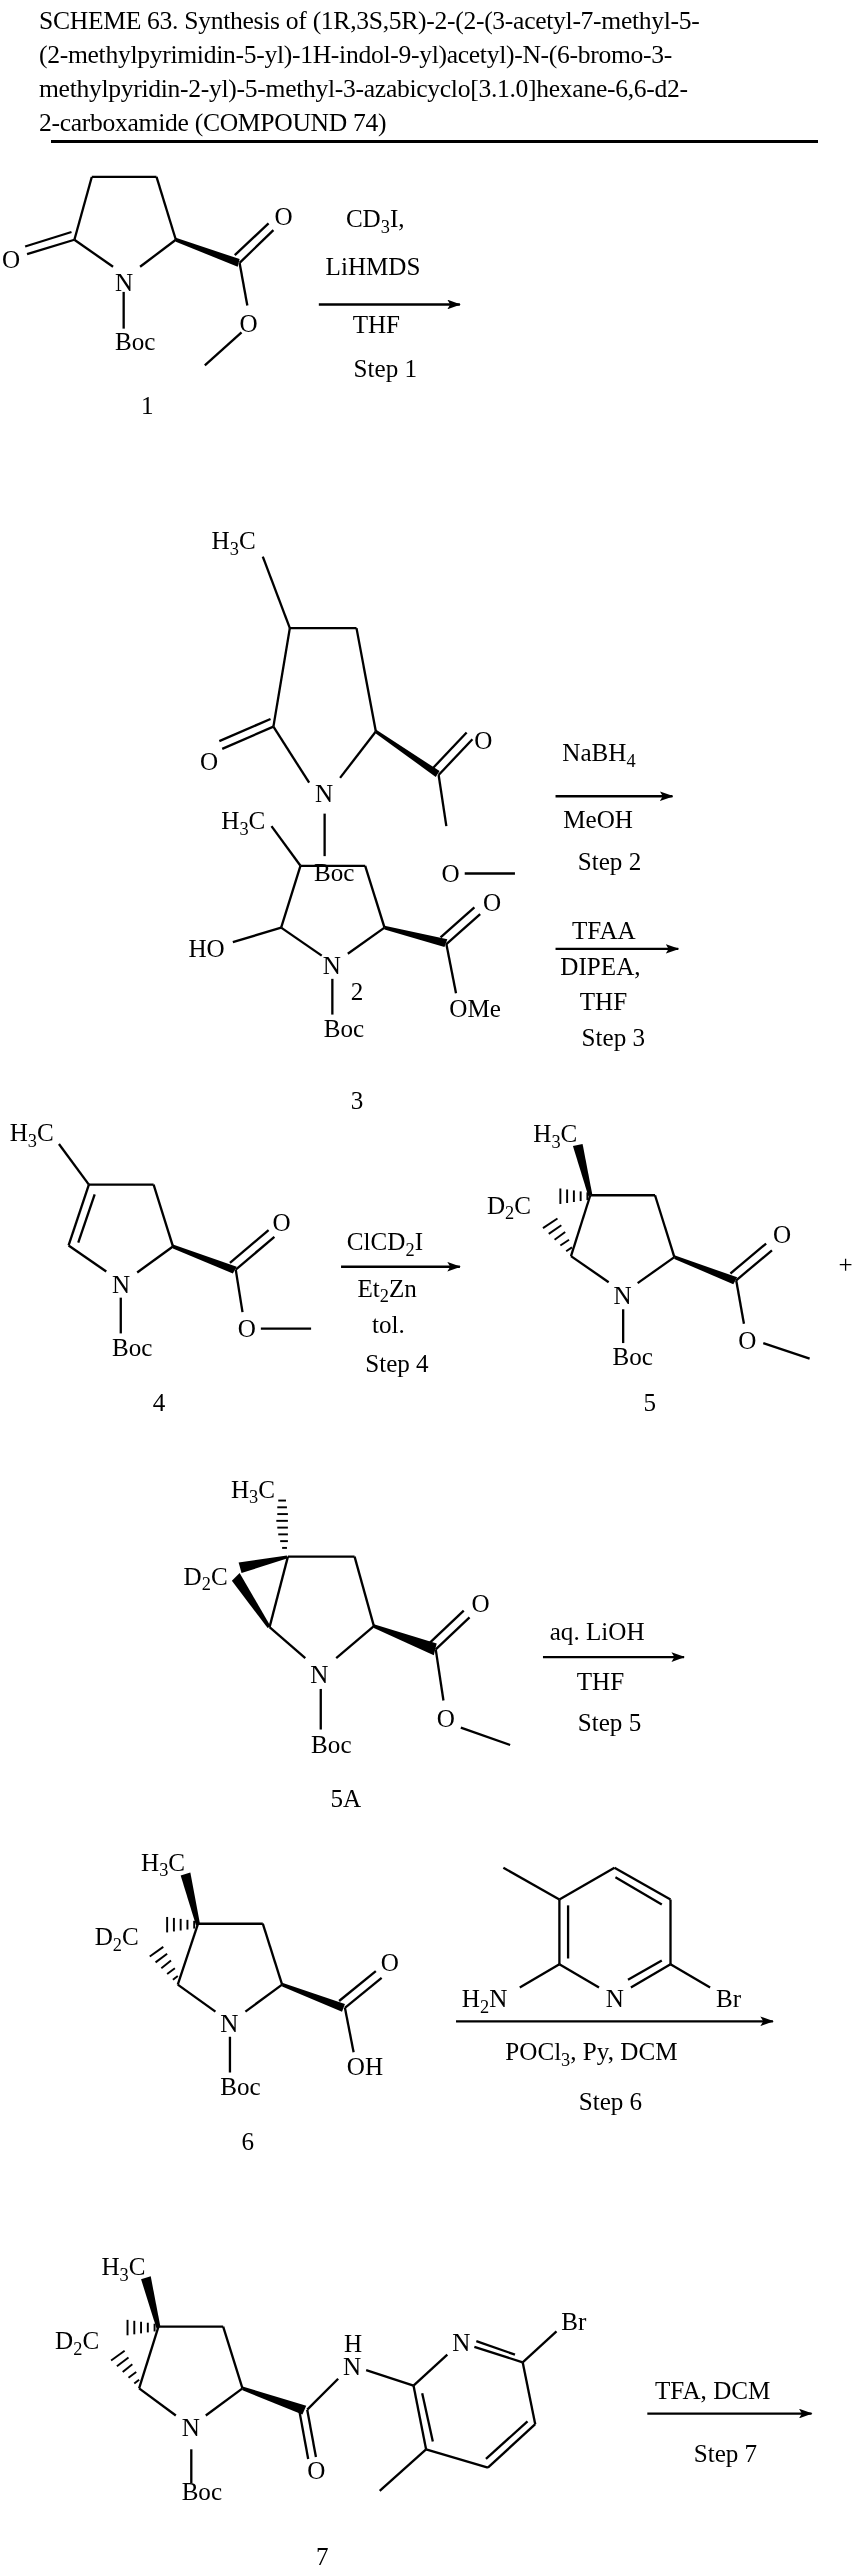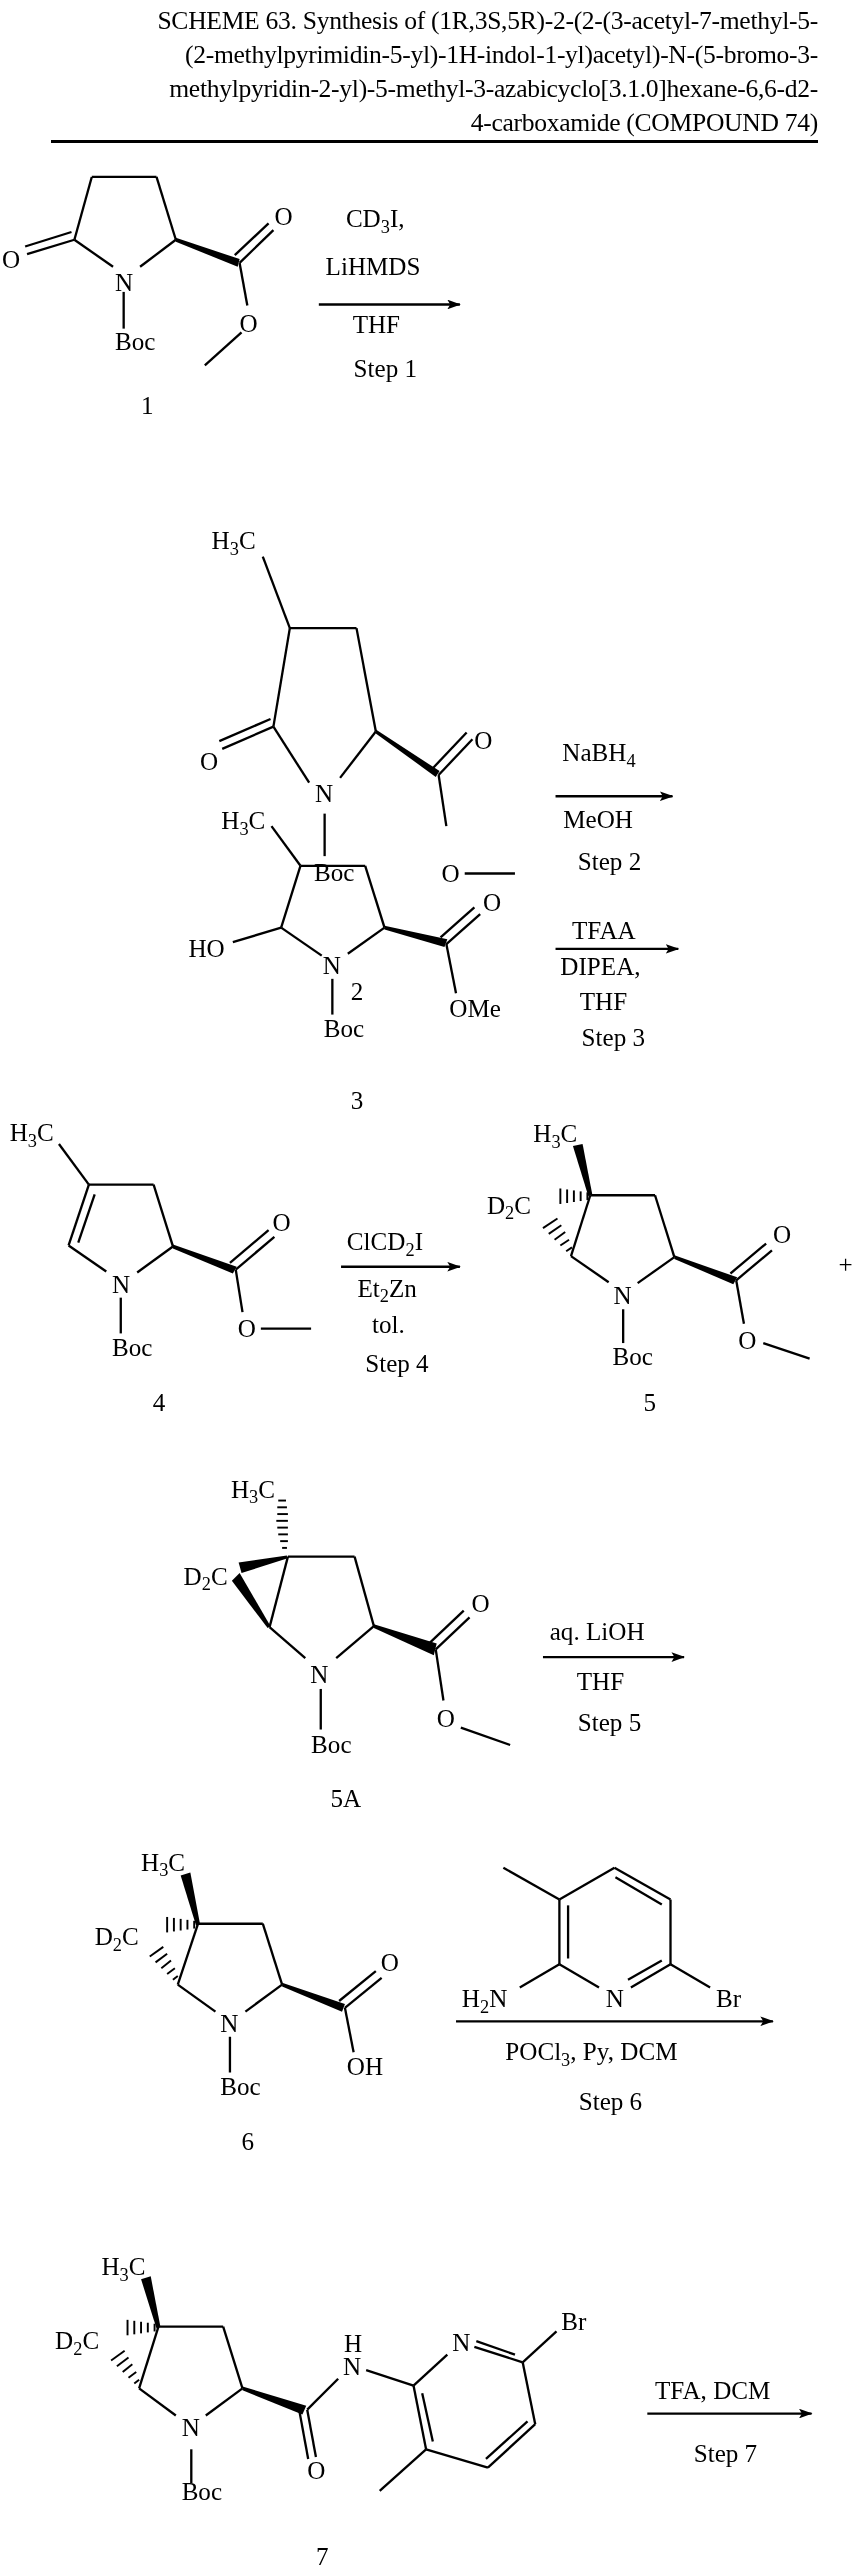--- a/index.html
+++ b/index.html
@@ -1,34 +1,34 @@
 <!DOCTYPE html>
 <html><head>
 <meta charset="utf-8">
 <style>
   html, body { margin:0; padding:0; background:#ffffff; }
   body { width:856px; height:2576px; position:relative; overflow:hidden; font-family:"Liberation Serif", "DejaVu Serif", serif; color:#000; }
-  .title { position:absolute; left:39px; top:3.9px; width:779px; text-align:right; font-size:25.6px; line-height:34px; letter-spacing:-0.3px; }
+  .title { position:absolute; left:39px; top:3.9px; width:779px; text-align:left; font-size:25.6px; line-height:34px; letter-spacing:-0.3px; }
   .rule { position:absolute; left:51px; top:140px; width:767px; height:2.9px; background:#000; }
   svg { position:absolute; left:0; top:0; }
   svg text { font-family:"Liberation Serif", "DejaVu Serif", serif; fill:#000; }
   .b { stroke:#000; stroke-width:2.4; fill:none; stroke-linecap:butt; }
   .lbl { font-size:26px; }
   .rg { font-size:26px; }
   .sub { font-size:19px; }
   .num { font-size:26px; }
 </style>
 </head>
 <body>
 
 <div class="title">
   <div>SCHEME 63. Synthesis of (1R,3S,5R)-2-(2-(3-acetyl-7-methyl-5-</div>
-  <div>(2-methylpyrimidin-5-yl)-1H-indol-1-yl)acetyl)-N-(5-bromo-3-</div>
+  <div>(2-methylpyrimidin-5-yl)-1H-indol-9-yl)acetyl)-N-(6-bromo-3-</div>
   <div>methylpyridin-2-yl)-5-methyl-3-azabicyclo[3.1.0]hexane-6,6-d2-</div>
-  <div>4-carboxamide (COMPOUND 74)</div>
+  <div>2-carboxamide (COMPOUND 74)</div>
 </div>
 <div class="rule"></div>
 
 <svg width="856" height="2576" viewBox="0 0 886 2666">
   <defs>
     <marker id="ah" markerWidth="14" markerHeight="10" refX="13" refY="5" orient="auto" markerUnits="userSpaceOnUse">
       <path d="M0,0 L14,5 L0,10 L3,5 Z" fill="#000"></path>
     </marker>
   </defs>
 

